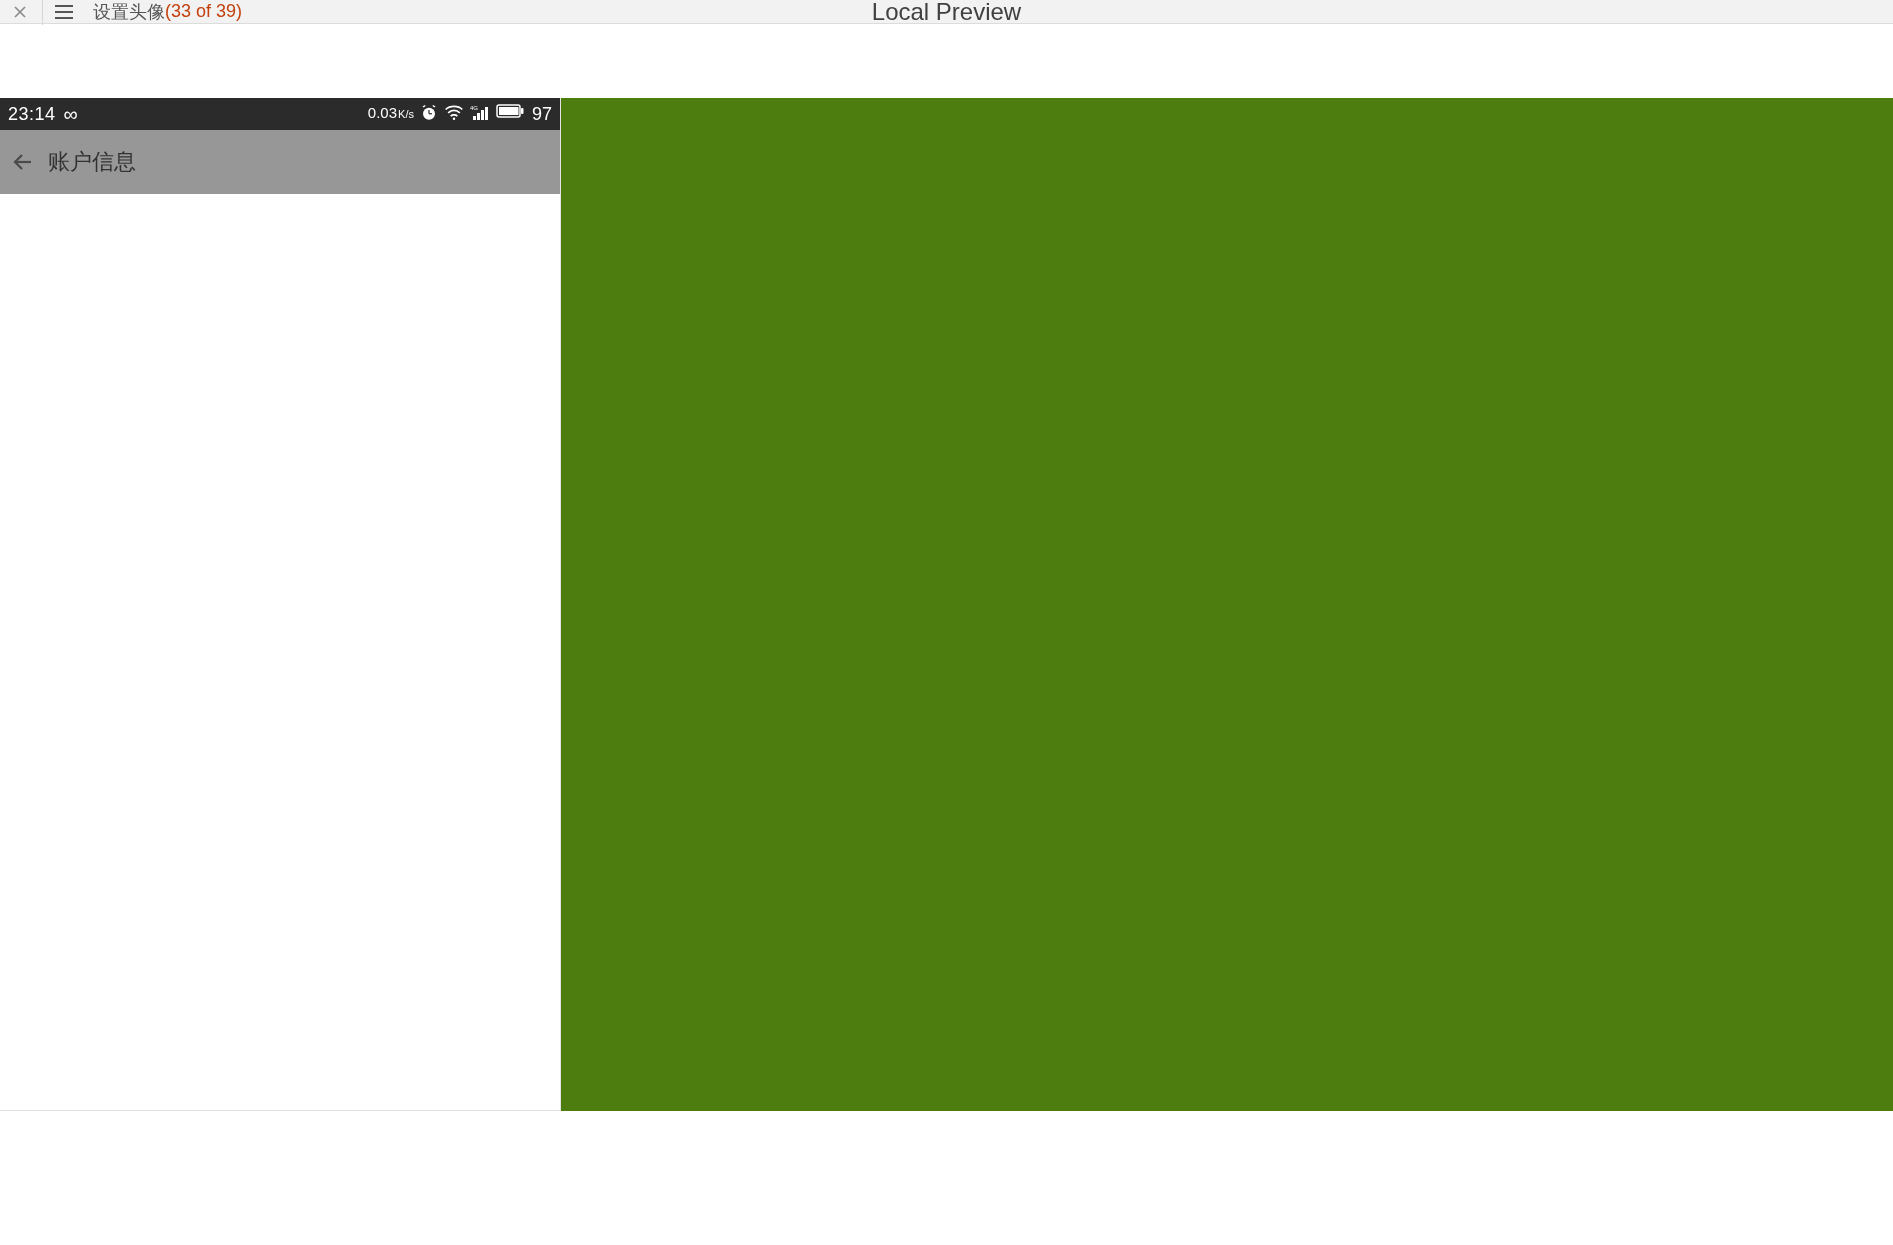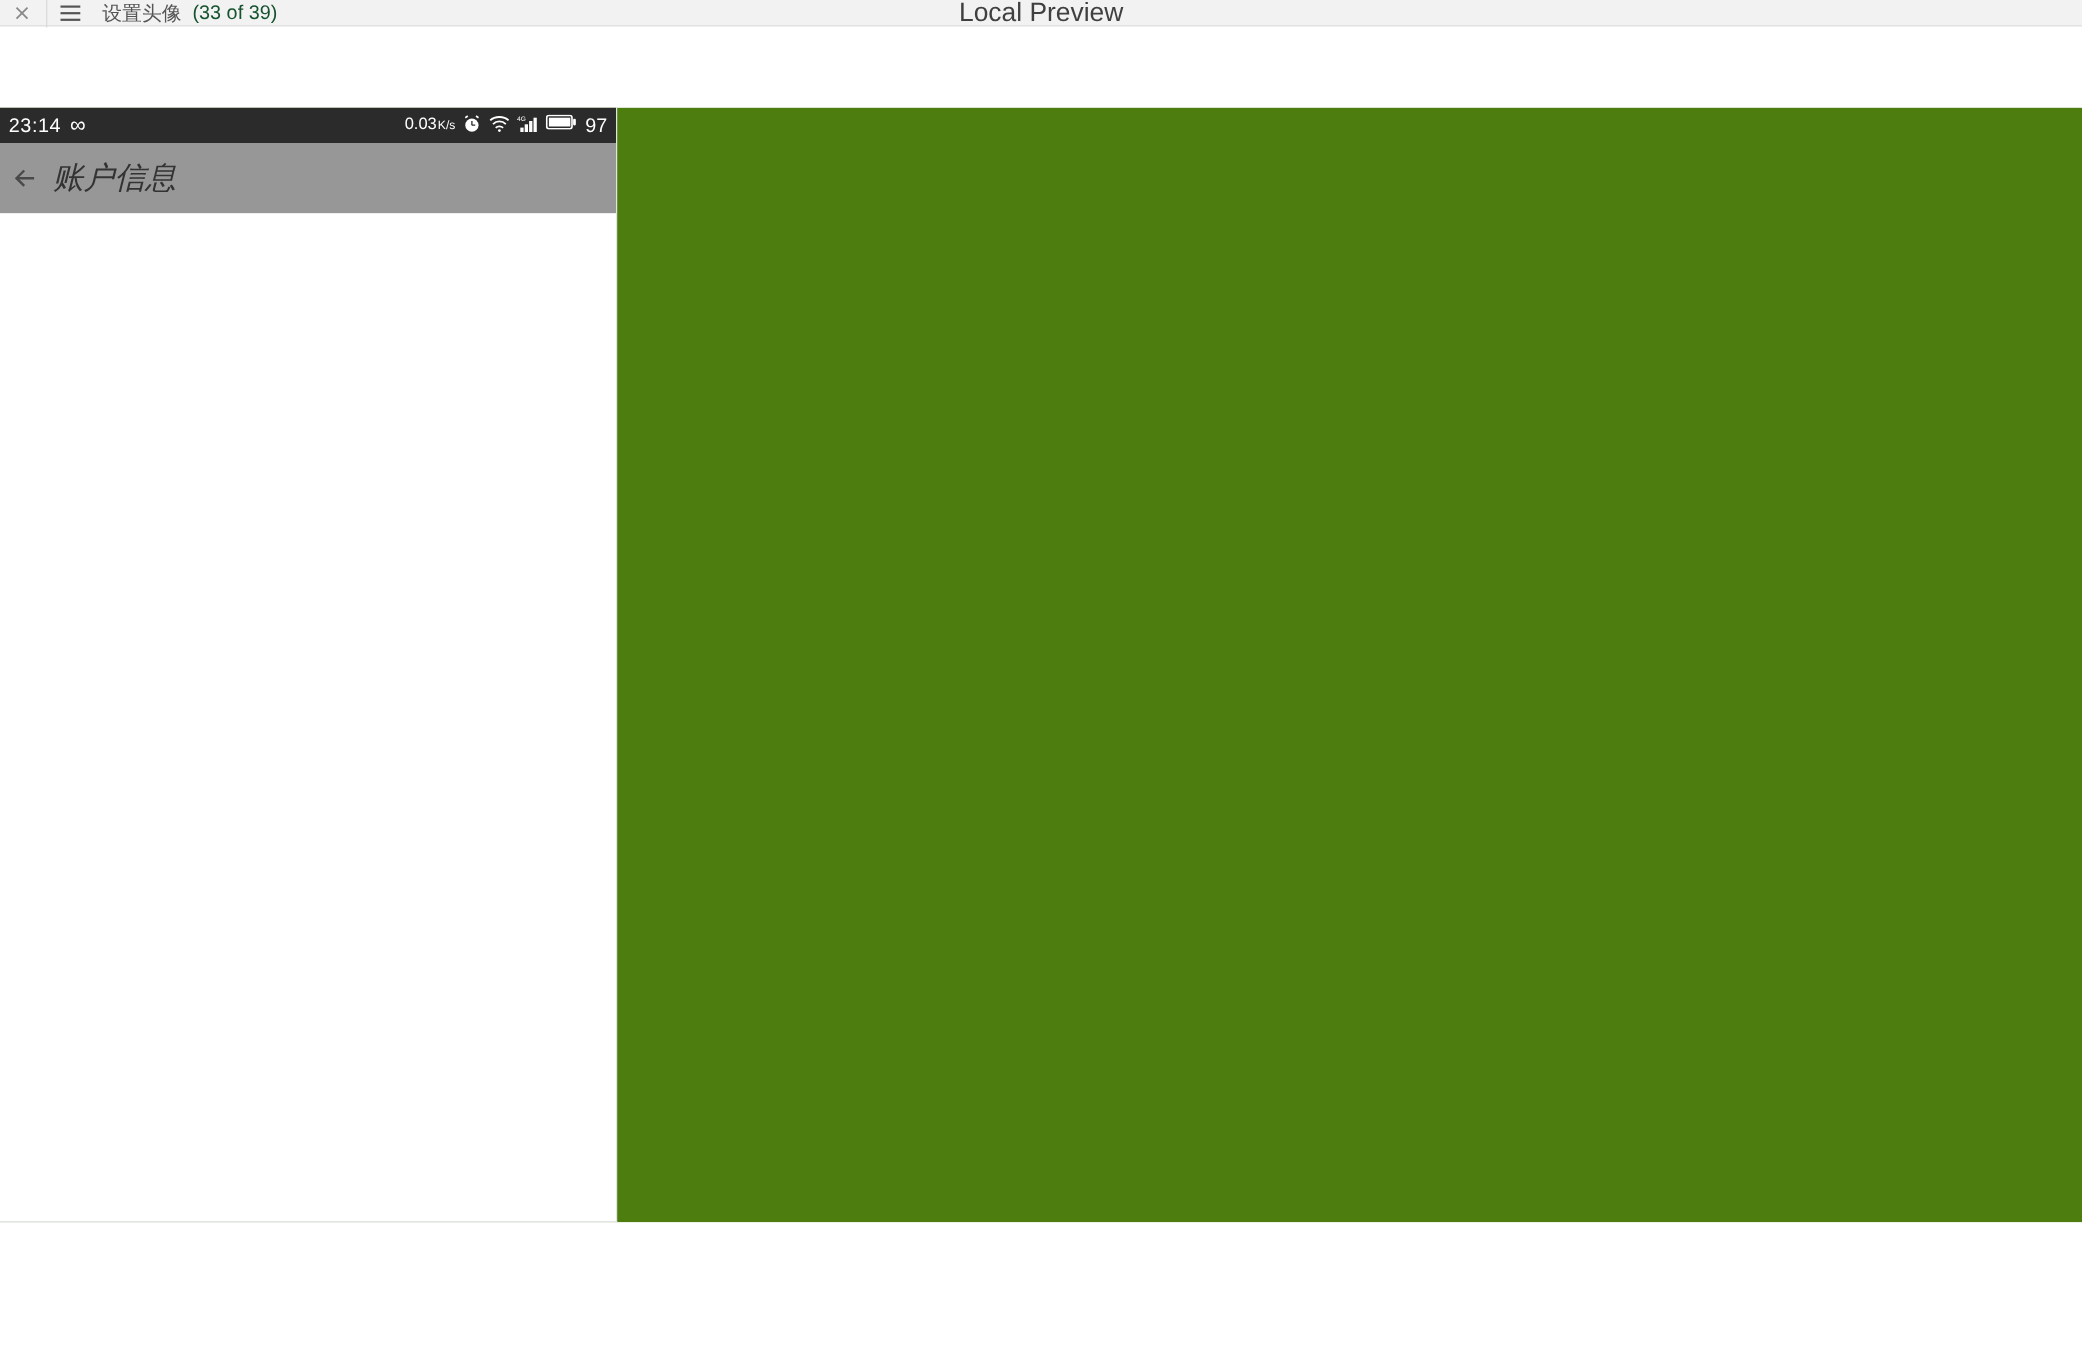--- a/index.html
+++ b/index.html
@@ -53,23 +53,22 @@
       height: 2px;
       background: #555;
       width: 18px;
     }
     .toolbar-title {
       margin-left: 16px;
       font-size: 18px;
       color: #555;
     }
     .toolbar-count {
-      margin-left: 10px;
-      font-size: 18px;
-      color: #14532d;
+      font-size: 18px;
+      color: #c2410c;
     }
     .center-label {
       position: absolute;
       left: 50%;
       transform: translateX(-50%);
       font-size: 24px;
       color: #404040;
     }
     .main-area {
       padding: 0;
@@ -133,23 +132,22 @@
     .back-arrow {
       width: 30px;
       height: 30px;
       display: flex;
       align-items: center;
       justify-content: center;
       cursor: pointer;
     }
     .header-title {
       margin-left: 10px;
-      font-size: 28px;
+      font-size: 22px;
       color: #333;
-      font-style: italic;
     }
     .app-body {
       height: 916px;
       background: #fff;
     }
   </style>
 </head>
 <body>
 
 <div class="top-toolbar">

